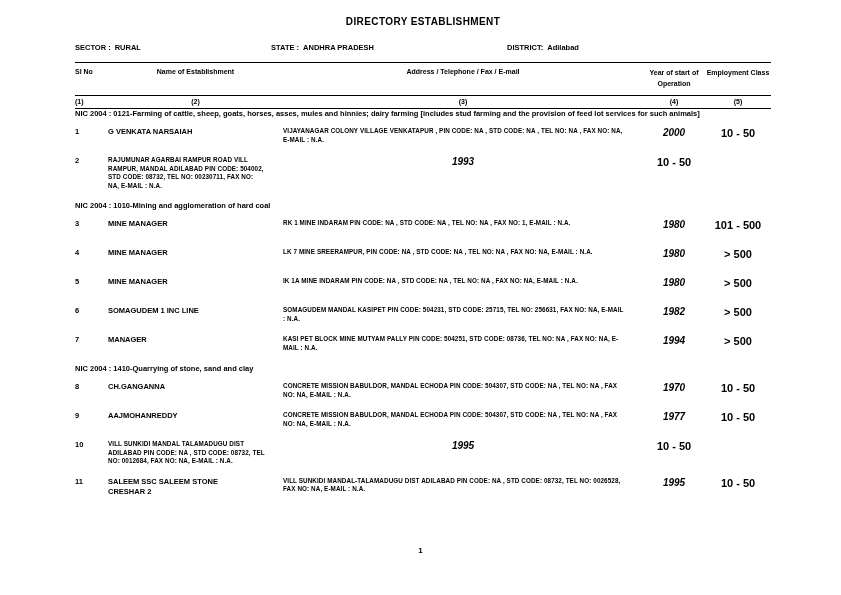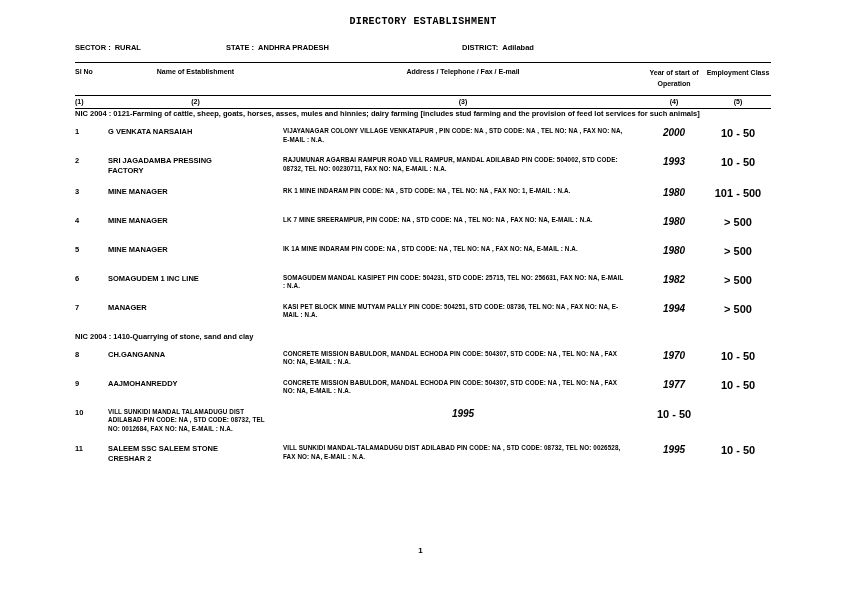--- a/index.html
+++ b/index.html
@@ -3,26 +3,26 @@
 <meta charset="utf-8">
 <style>
   html,body{margin:0;padding:0;background:#e8e8e8;}
   .page{
     width:841px;height:595px;background:#ffffff;margin:0 auto;position:relative;
     font-family:"Liberation Sans", sans-serif;color:#000;overflow:hidden;
     box-sizing:border-box;
   }
   .content{padding:10px 70px 0 75px;}
   .doc-title{
-    text-align:center;font-size:10px;font-weight:bold;letter-spacing:.4px;margin-top:6px;font-family:Liberation Mono, monospace;
+    text-align:center;font-size:10px;font-weight:bold;letter-spacing:.4px;margin-top:6px;
   }
   .meta-row{
     display:flex;margin-top:16px;font-size:7.5px;font-weight:bold;
   }
-  .meta-sector{width:151px;}
+  .meta-sector{width:196px;}
   .meta-state{width:236px;}
   .meta-district{flex:1;}
   .meta-label{margin-right:4px;}
   .tbl-grid{
     display:grid;
     grid-template-columns:33px 175px 360px 62px 66px;
   }
   .tbl-header{
     margin-top:10px;
     border-top:1.6px solid #000;
@@ -108,29 +108,29 @@
     <div class="cell c-ryear">2000</div>
     <div class="cell c-remp">10 - 50</div>
   </div>
 </div>
   </div>
 
   <div class="section">
     <div>
   <div class="tbl-grid row">
     <div class="cell c-rsl">2</div>
-    <div class="cell c-rname">SRI JAGADAMBA PRESSING FACTORY</div>
     <div class="cell c-raddr">RAJUMUNAR AGARBAI RAMPUR ROAD VILL RAMPUR, MANDAL ADILABAD   PIN CODE: 504002, STD CODE: 08732, TEL NO: 00230711, FAX NO: NA, E-MAIL : N.A.</div>
     <div class="cell c-ryear">1993</div>
     <div class="cell c-remp">10 - 50</div>
   </div>
 </div>
   </div>
 
   <div class="section">
+    <div class="section-heading">NIC 2004 : 1010-Mining and agglomeration of hard coal</div>
     <div>
   <div class="tbl-grid row">
     <div class="cell c-rsl">3</div>
     <div class="cell c-rname">MINE MANAGER</div>
     <div class="cell c-raddr">RK 1 MINE INDARAM   PIN CODE: NA , STD CODE: NA , TEL NO: NA , FAX NO: 1, E-MAIL : N.A.</div>
     <div class="cell c-ryear">1980</div>
     <div class="cell c-remp">101 - 500</div>
   </div>
 
   <div class="tbl-grid row">

